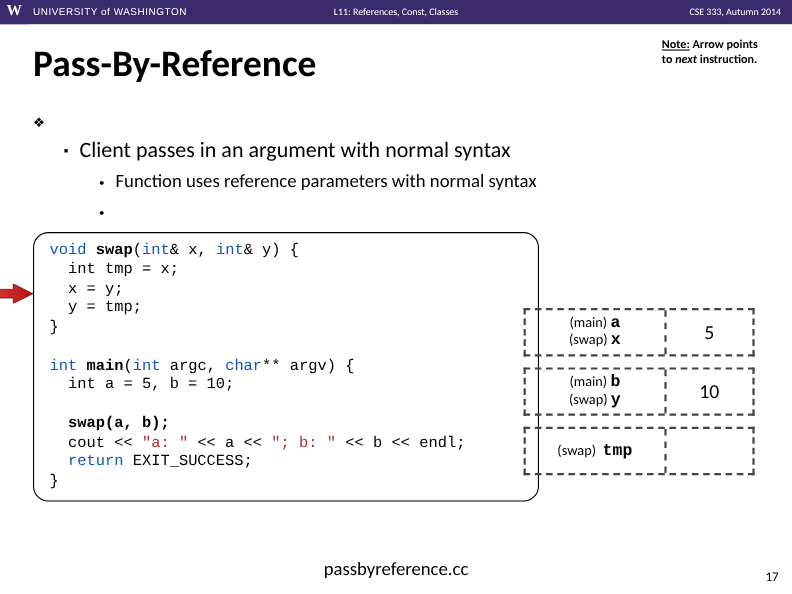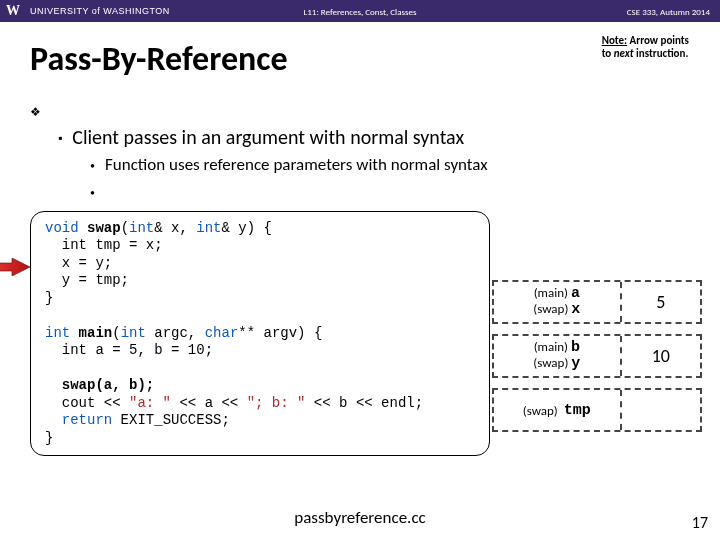--- a/index.html
+++ b/index.html
@@ -101,21 +101,21 @@
   .code-block .kw { color: #1058b8; }
   .code-block .str { color: #b02c2c; }
   .arrow {
     position: absolute;
     left: -14px; top: 258px;
     width: 44px; height: 18px;
   }
   .arrow svg { width: 44px; height: 18px; }
   .mem-table {
     position: absolute;
-    right: 18px; top: 280px;
+    right: 34px; top: 280px;
     width: 210px;
   }
   .mem-row {
     display: flex;
     border: 2px dashed #444;
     height: 44px;
     margin-bottom: 10px;
   }
   .mem-label {
     width: 130px;
@@ -134,21 +134,21 @@
   .filename {
     position: absolute;
     bottom: 12px;
     left: 50%;
     transform: translateX(-50%);
     font-size: 17px;
   }
   .pagenum {
     position: absolute;
     bottom: 8px; right: 12px;
-    font-size: 16px;
+    font-size: 12px;
   }
 </style>
 </head>
 <body>
 
 <div class="topbar">
   <div class="logo-w">W</div>
   <div class="uni-text">UNIVERSITY of WASHINGTON</div>
   <div class="top-center">L11: References, Const, Classes</div>
   <div class="top-right">CSE 333, Autumn 2014</div>

